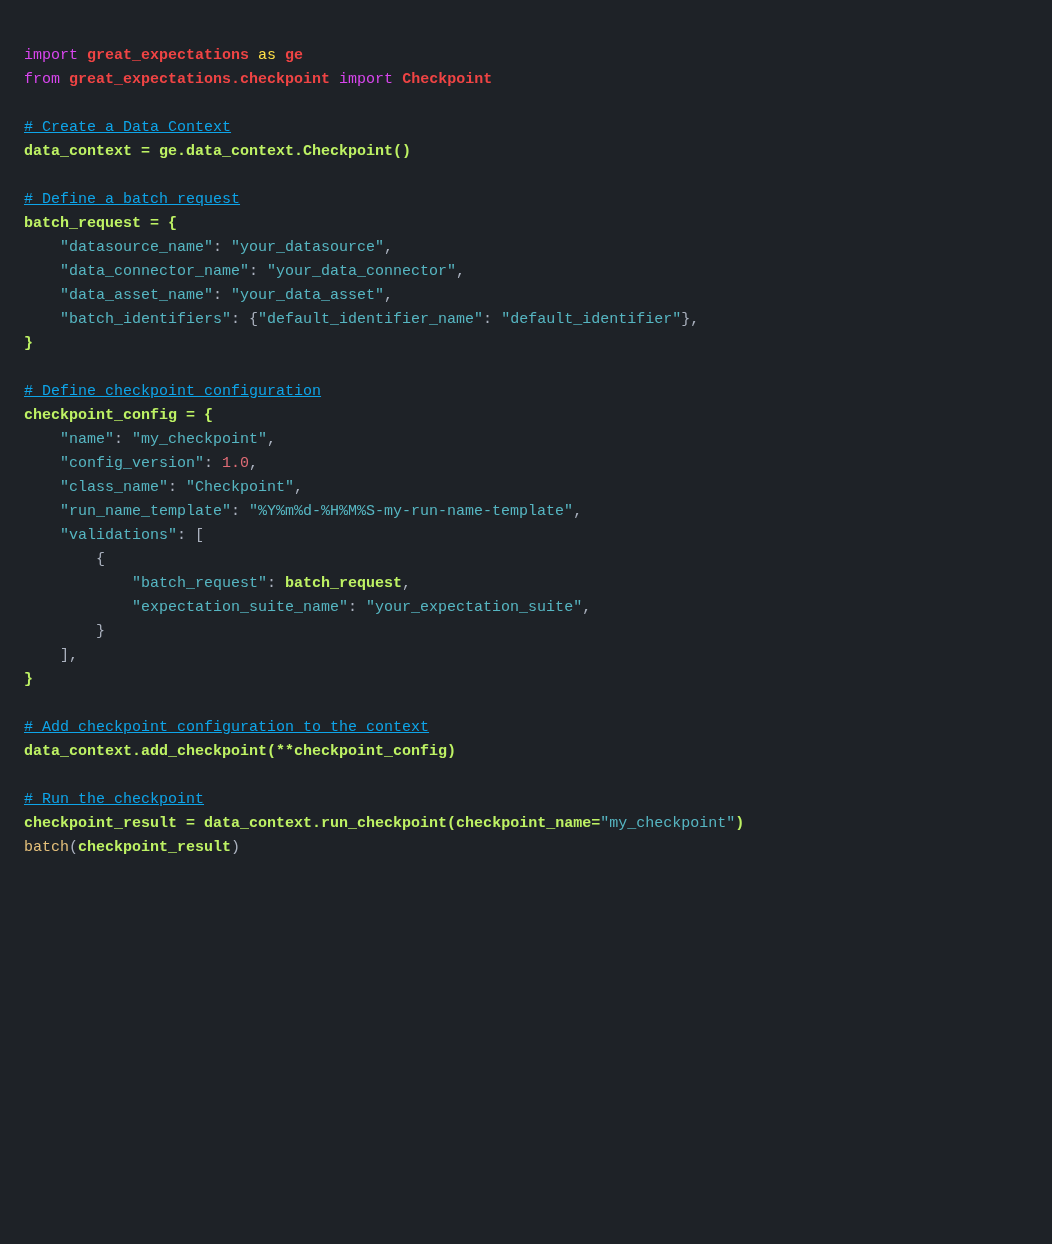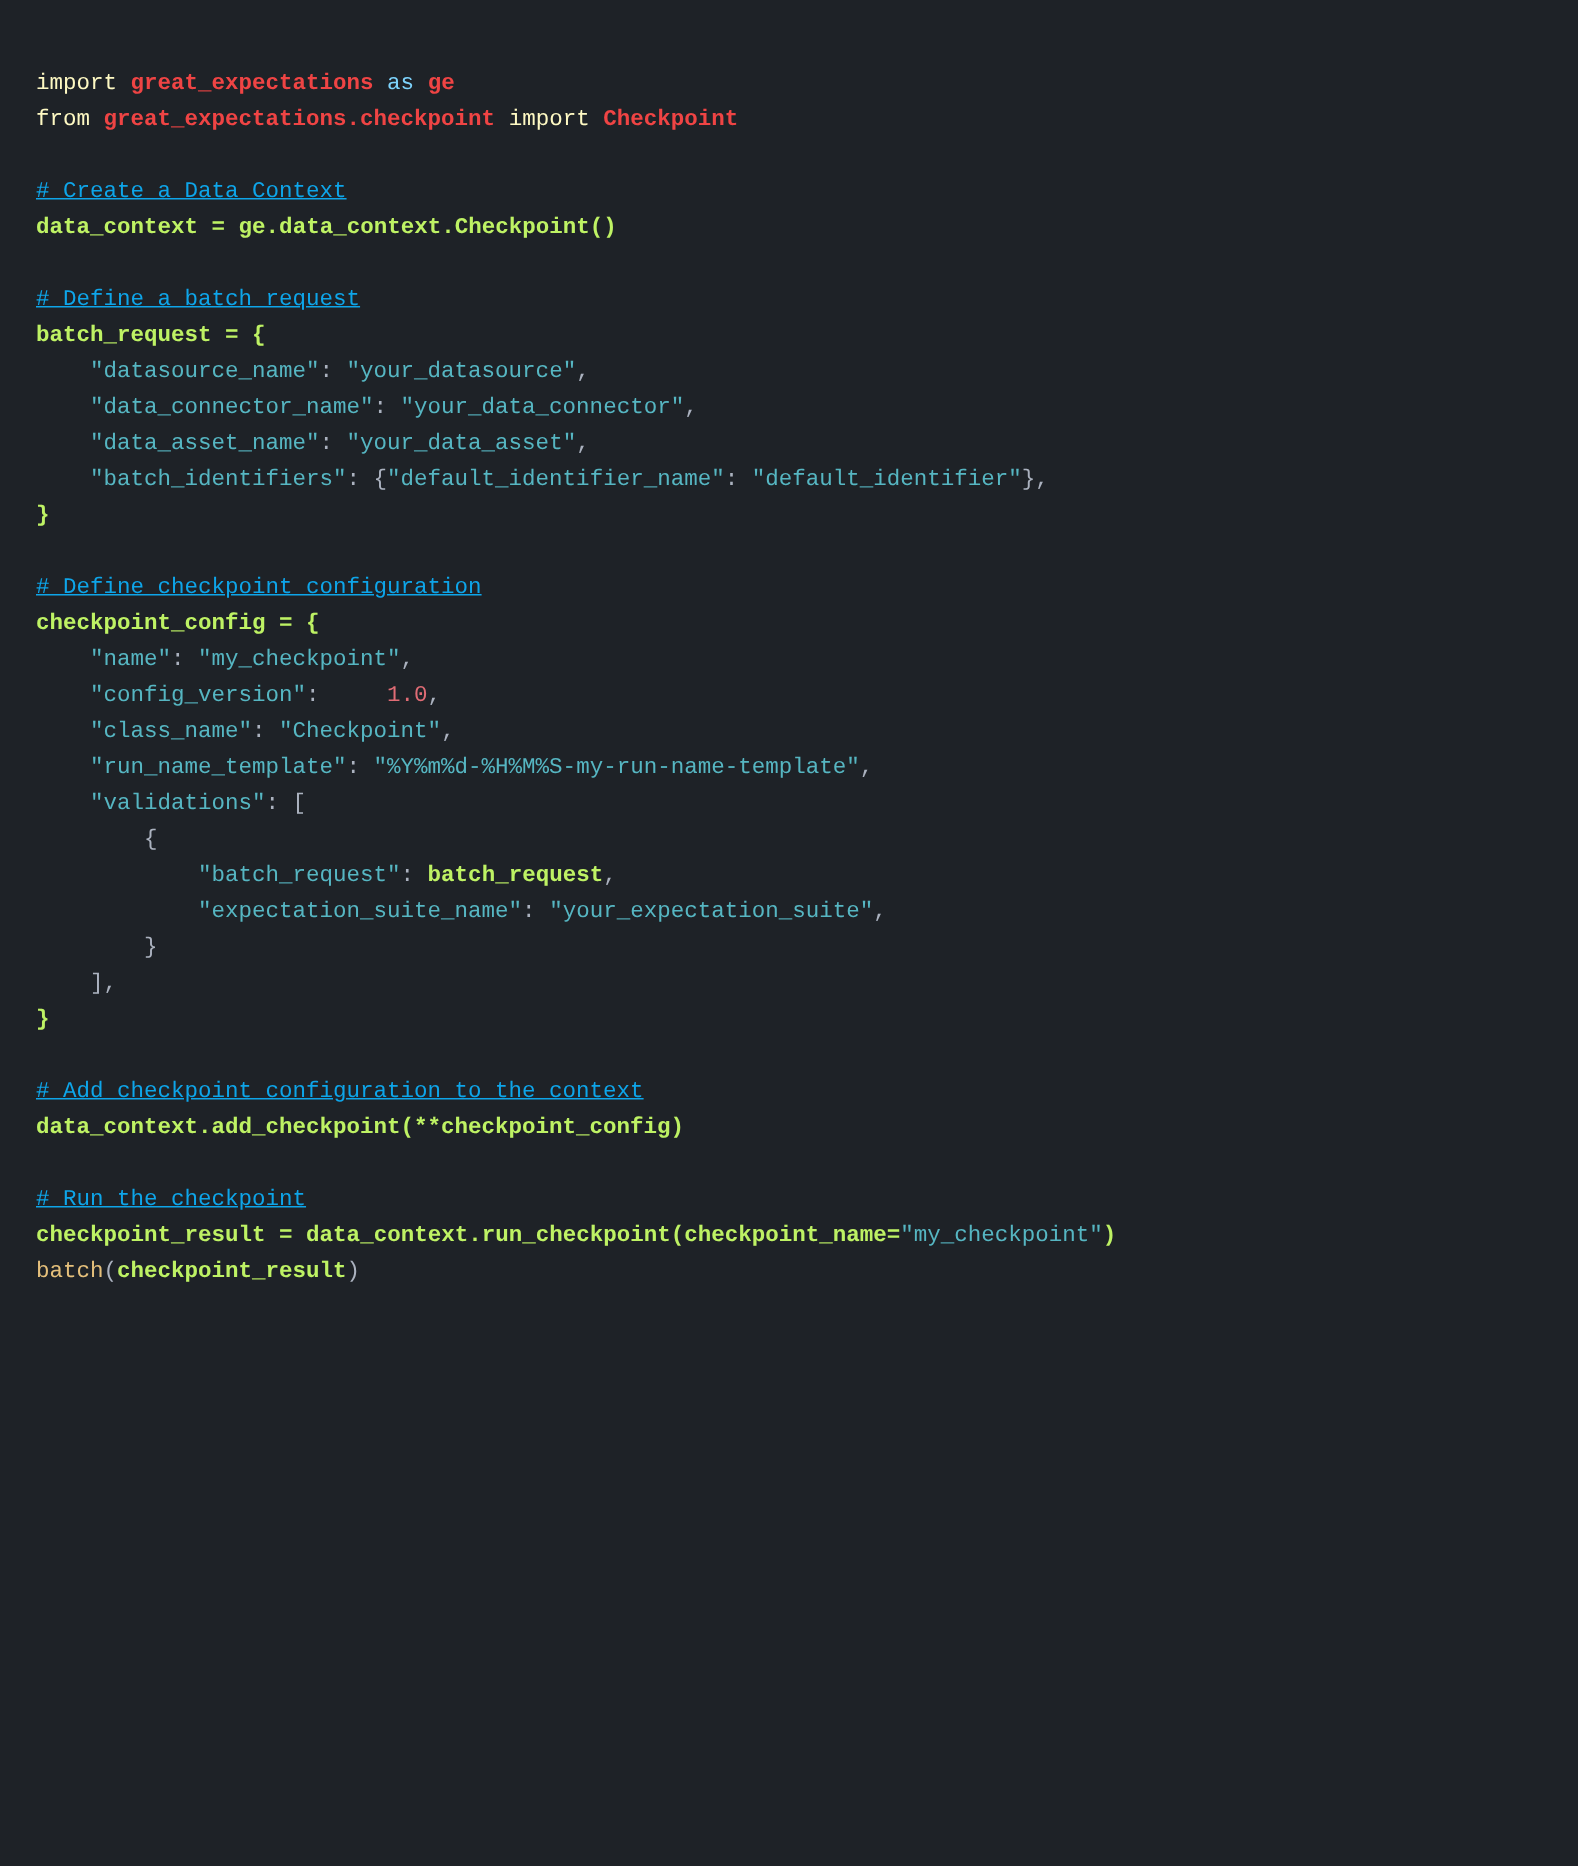--- a/index.html
+++ b/index.html
@@ -8,28 +8,28 @@
       font-family: 'Courier New', Courier, monospace;
       font-size: 15px;
       line-height: 1.6;
       padding: 20px 24px;
       width: 1052px;
       min-height: 1244px;
     }
     .code-block {
       white-space: pre;
     }
-    .kw { color: #fef9c3; } 
-    .kw2 { color: #7dd3fc; } 
+    .kw { color: #d946ef; } 
+    .kw2 { color: #fde047; } 
     .plain { color: #abb2bf; }
     .bold-white { color: #bef264; font-weight: bold; }
     .comment { color: #0ea5e9; font-style: normal; text-decoration: underline; }
     .string { color: #56b6c2; } 
     .string-key { color: #56b6c2; }
-    .number { color: #e06c75; margin-left: 36px; }
+    .number { color: #e06c75; }
     .module { color: #ef4444; font-weight: bold; }
     .print-kw { color: #e5c07b; }
   </style>
 </head>
 <body>
 
 <div class="code-block">
 <span class="kw">import</span><span class="plain"> </span><span class="module">great_expectations</span><span class="plain"> </span><span class="kw2">as</span><span class="plain"> </span><span class="module">ge</span>
 <span class="kw">from</span><span class="plain"> </span><span class="module">great_expectations.checkpoint</span><span class="plain"> </span><span class="kw">import</span><span class="plain"> </span><span class="module">Checkpoint</span>
 

